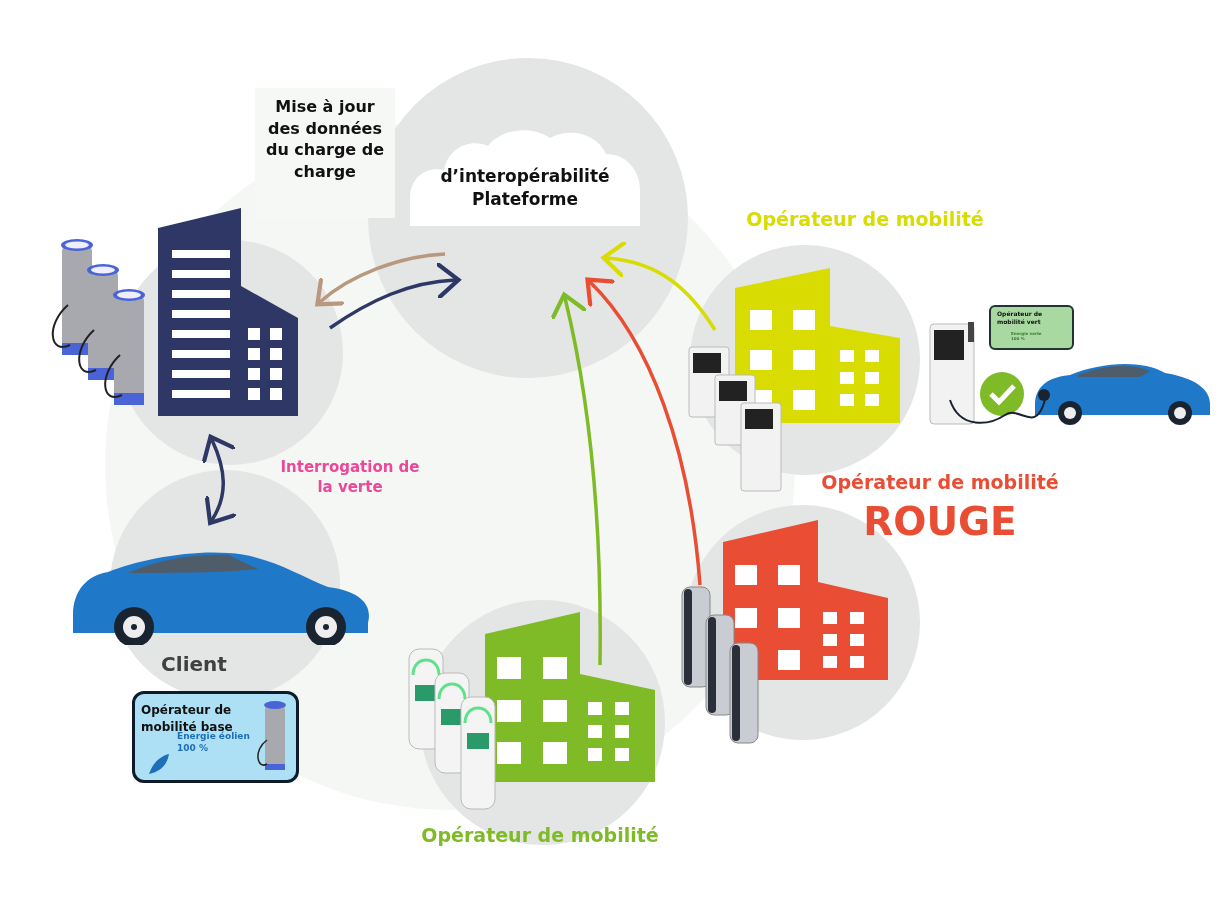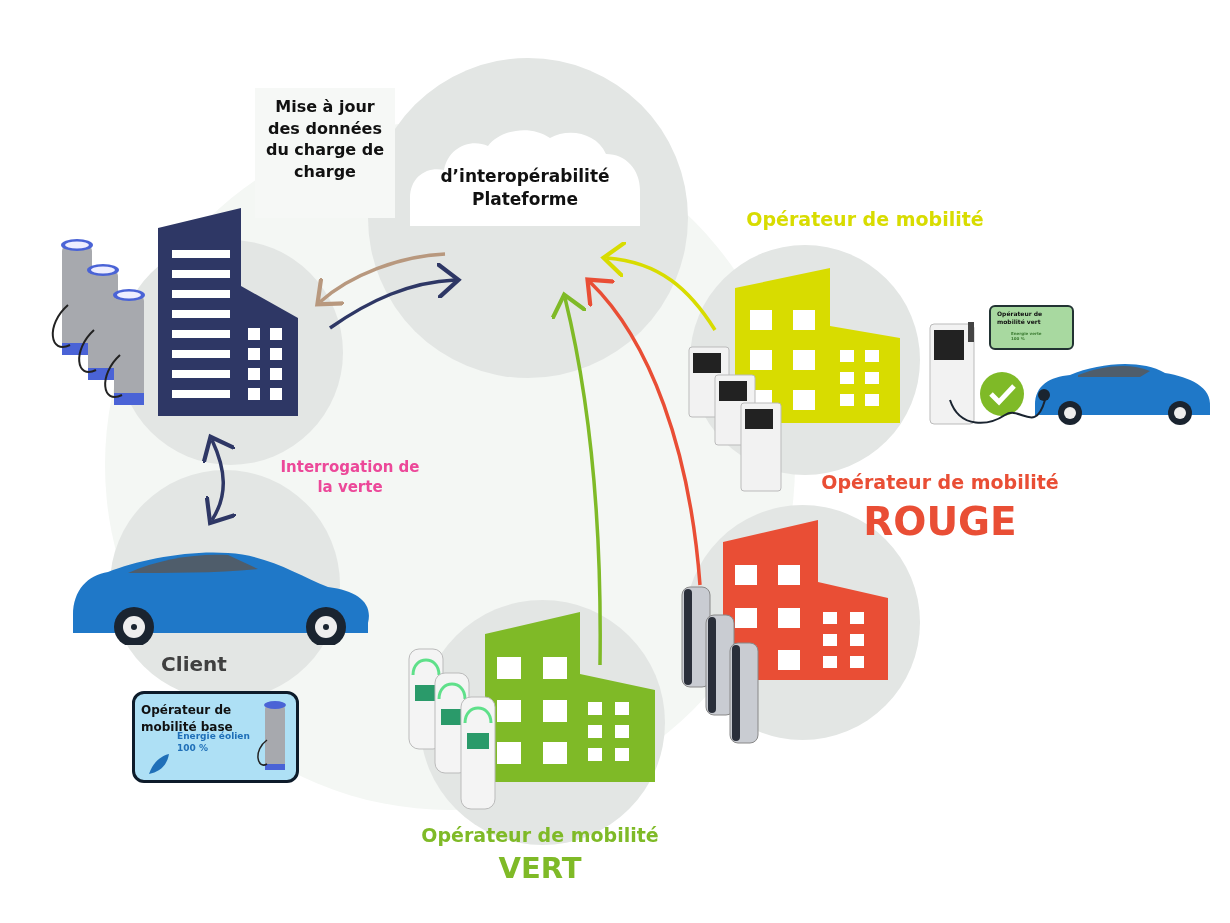--- a/index.html
+++ b/index.html
@@ -269,14 +269,13 @@
     <rect x="40" y="28" width="34" height="100" rx="10" fill="#f4f4f4" stroke="#bbb"></rect>
       <path d="M44,54 C44,34 70,34 70,54" fill="none" stroke="#5fe08a" stroke-width="3"></path>
       <rect x="46" y="64" width="22" height="16" fill="#2a9a6a"></rect>
     <rect x="66" y="52" width="34" height="112" rx="10" fill="#f4f4f4" stroke="#bbb"></rect>
       <path d="M70,78 C70,58 96,58 96,78" fill="none" stroke="#5fe08a" stroke-width="3"></path>
       <rect x="72" y="88" width="22" height="16" fill="#2a9a6a"></rect>
   </g>
 </svg>
 <div class="txt" style="left:400px; top:823px; width:280px; font-size:19px; color:#7fba27;">
   <div>Opérateur de mobilité</div>
-  <div style="font-size:29px;">VERT</div>
 </div>
 
 </body></html>

